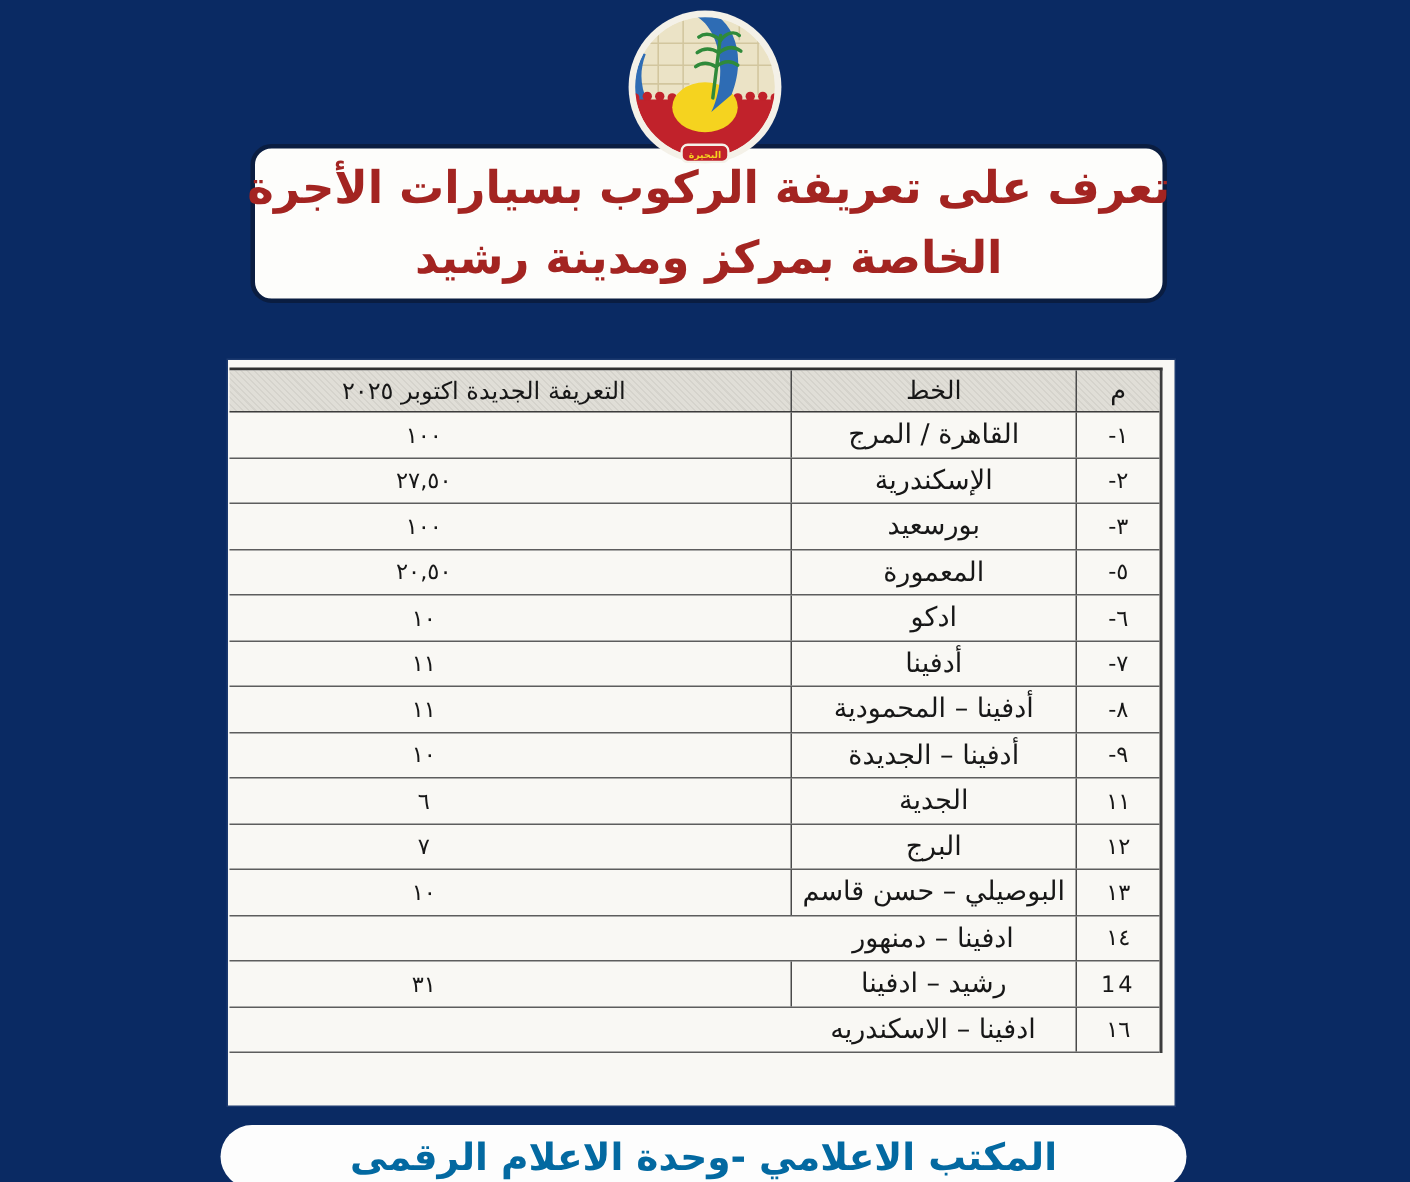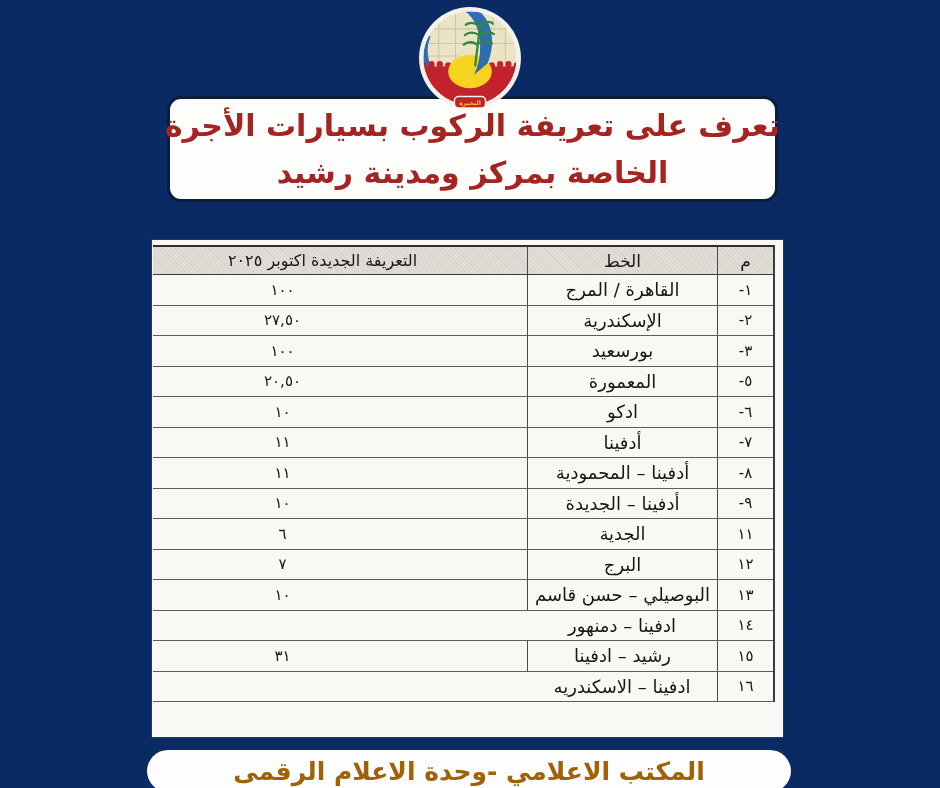--- a/index.html
+++ b/index.html
@@ -61,21 +61,21 @@
   .t-header .c-num { font-size:17px; }
 
   
   .footer-pill {
     position:absolute; left:147px; top:750px; width:644px; height:42px;
     background:#fdfdfd; border-radius:22px;
     display:flex; align-items:center; justify-content:center;
     direction:rtl;
   }
   .footer-text {
-    color:#a16207; font-weight:bold; font-size:25px; white-space:nowrap;
+    color:#0369a1; font-weight:bold; font-size:25px; white-space:nowrap;
   }
 </style>
 </head>
 <body>
 
 <div class="stage">
 
   <div class="logo">
     <svg width="104" height="104" viewBox="0 0 100 100">
       <defs>
@@ -187,21 +187,21 @@
           <div class="t-row">
             <div class="cell c-num">١٣</div>
             <div class="cell c-route">البوصيلي – حسن قاسم</div>
             <div class="cell c-fare">١٠</div>
           </div>
           <div class="t-row">
             <div class="cell c-num">١٤</div>
             <div class="cell c-route">ادفينا – دمنهور</div>
           </div>
           <div class="t-row">
-            <div class="cell c-num">١٥</div>
+            <div class="cell c-num">14</div>
             <div class="cell c-route">رشيد – ادفينا</div>
             <div class="cell c-fare">٣١</div>
           </div>
           <div class="t-row">
             <div class="cell c-num">١٦</div>
             <div class="cell c-route">ادفينا – الاسكندريه</div>
           </div>
         </div>
     </div>
   </div>

